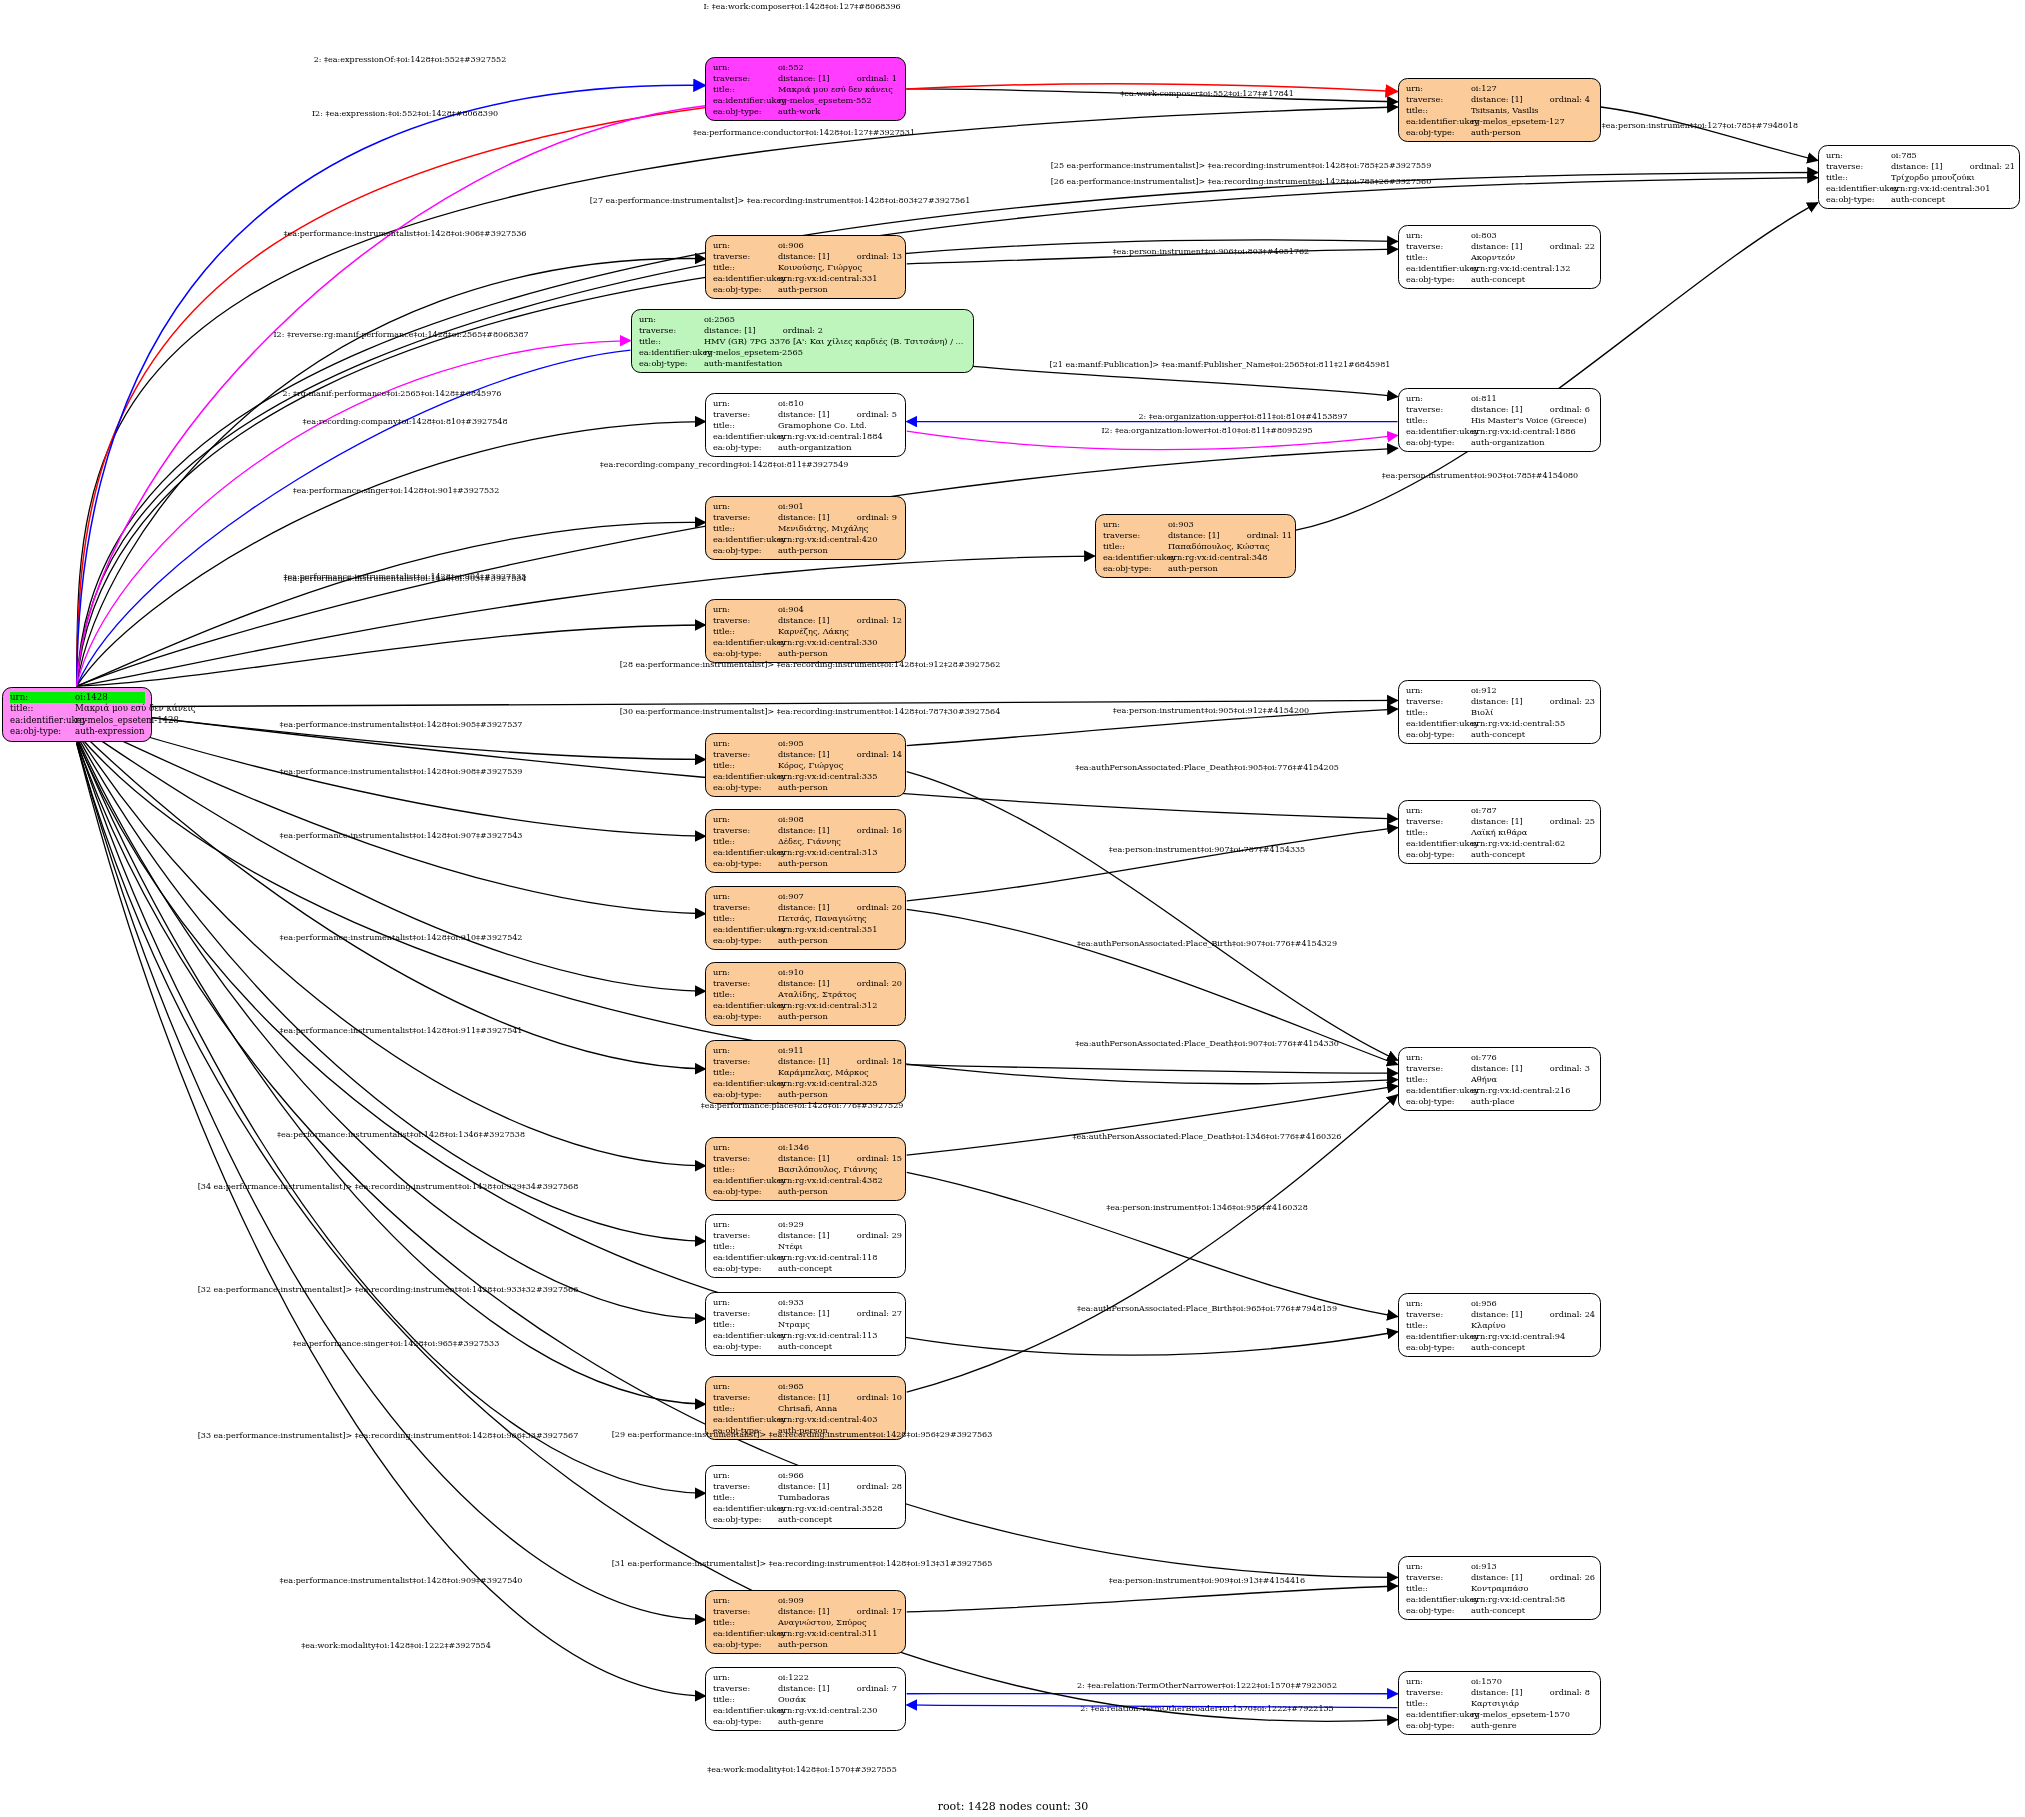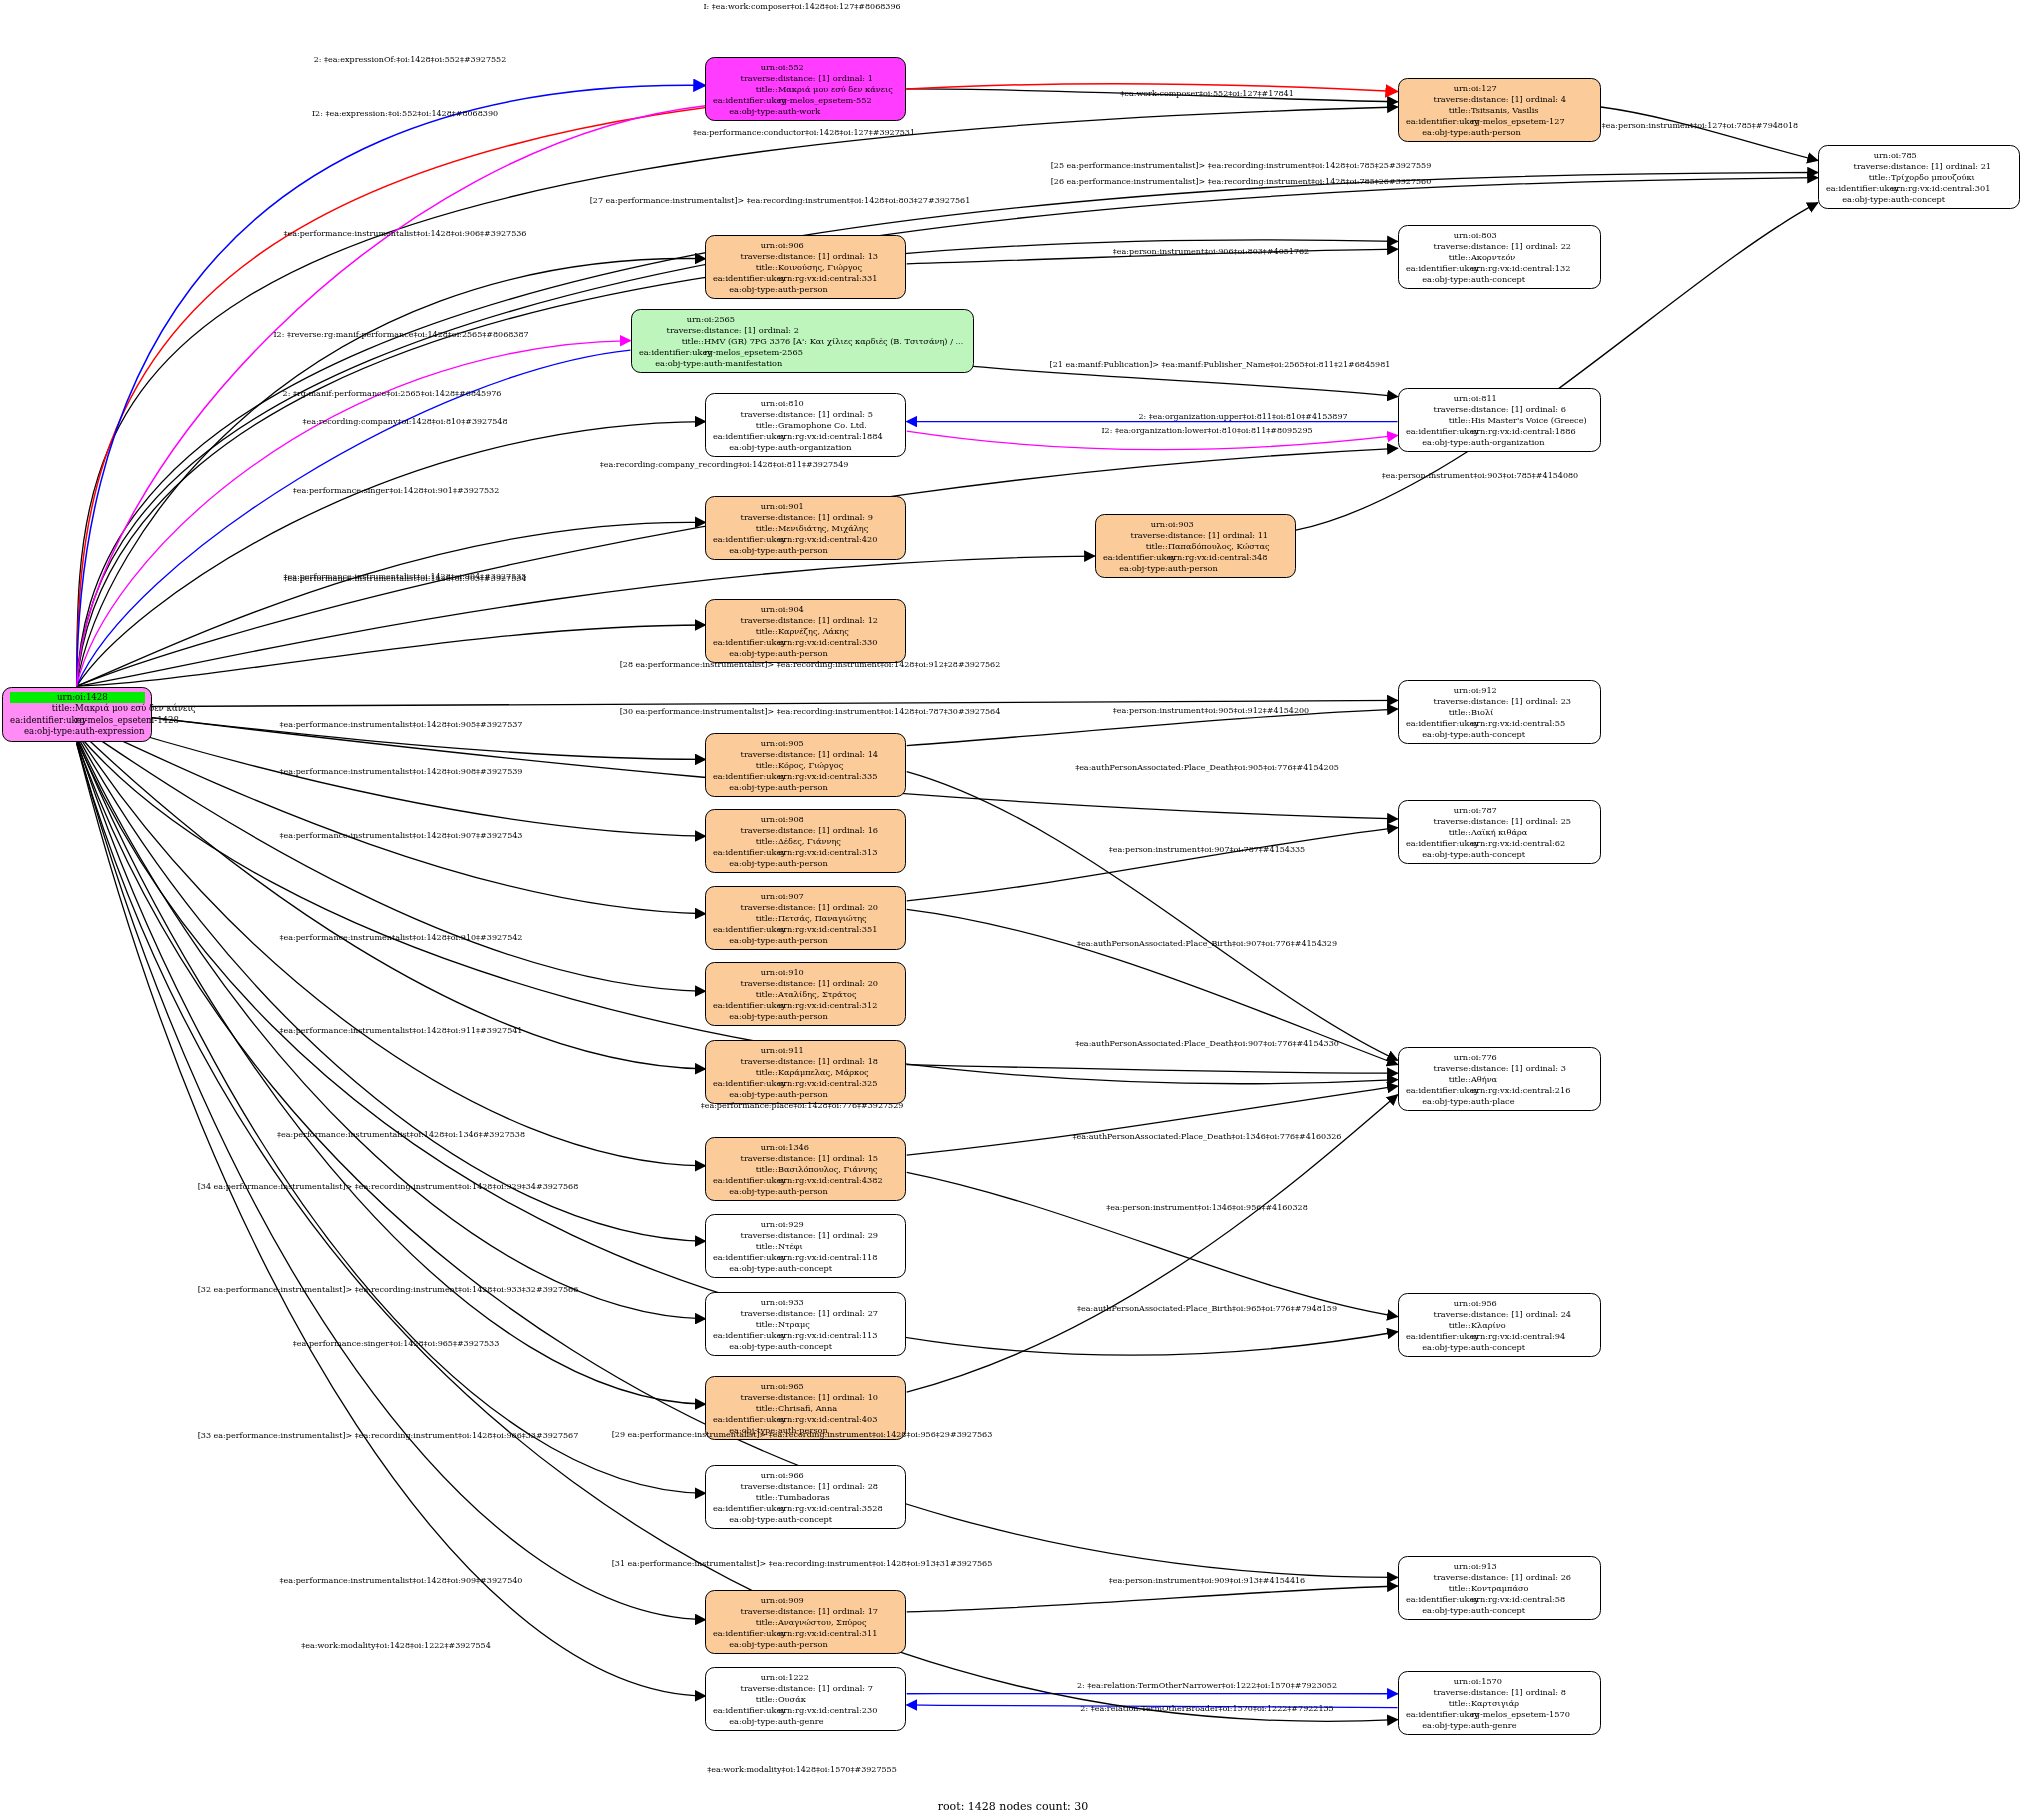--- a/index.html
+++ b/index.html
@@ -1,28 +1,28 @@
 <!DOCTYPE html>
 <html style="font-size:6.9px"><head>
 <meta charset="utf-8">
 <style>
   html,body{margin:0;padding:0;background:#ffffff;}
   body{font-family:"DejaVu Serif","Liberation Serif",serif;}
   #canvas{position:relative;width:2025px;height:1818px;background:#fff;overflow:hidden;}
   svg#edges{position:absolute;left:0;top:0;width:2025px;height:1818px;pointer-events:none;}
   .node{position:absolute;border:1.1px solid #000;border-radius:9.5px;background:#fff;
-        box-sizing:border-box;padding:3.9px 6px 3.9px 6.9px;text-align:right;}
+        box-sizing:border-box;padding:3.9px 6px 3.9px 6.9px;}
   .node.person{background:#fbcb99;}
   .node.work{background:#ff3cff;}
   .node.manif{background:#bdf5bd;}
   .node.expr{background:#ff8cf4;}
   .row{display:flex;align-items:baseline;white-space:nowrap;line-height:1.33;}
   .k{width:65px;flex:0 0 65px;font-size:8.2px;}
   .v{font-size:8.2px;}
-  .v .ord{display:inline-block;padding-left:3px;}
+  .v .ord{display:inline-block;padding-left:27px;}
   .root .k,.root .v{font-size:8.6px;}
   .hl{background:#00ee00;display:flex;width:100%;}
   .hl .k{width:65px;flex:0 0 65px;}
   .elabel{position:absolute;font-size:8px;white-space:nowrap;color:#000;
           transform:translate(-50%,-50%);}
   .footer{position:absolute;font-size:11px;white-space:nowrap;transform:translate(-50%,-50%);}
 </style>
 </head>
 <body>
 

